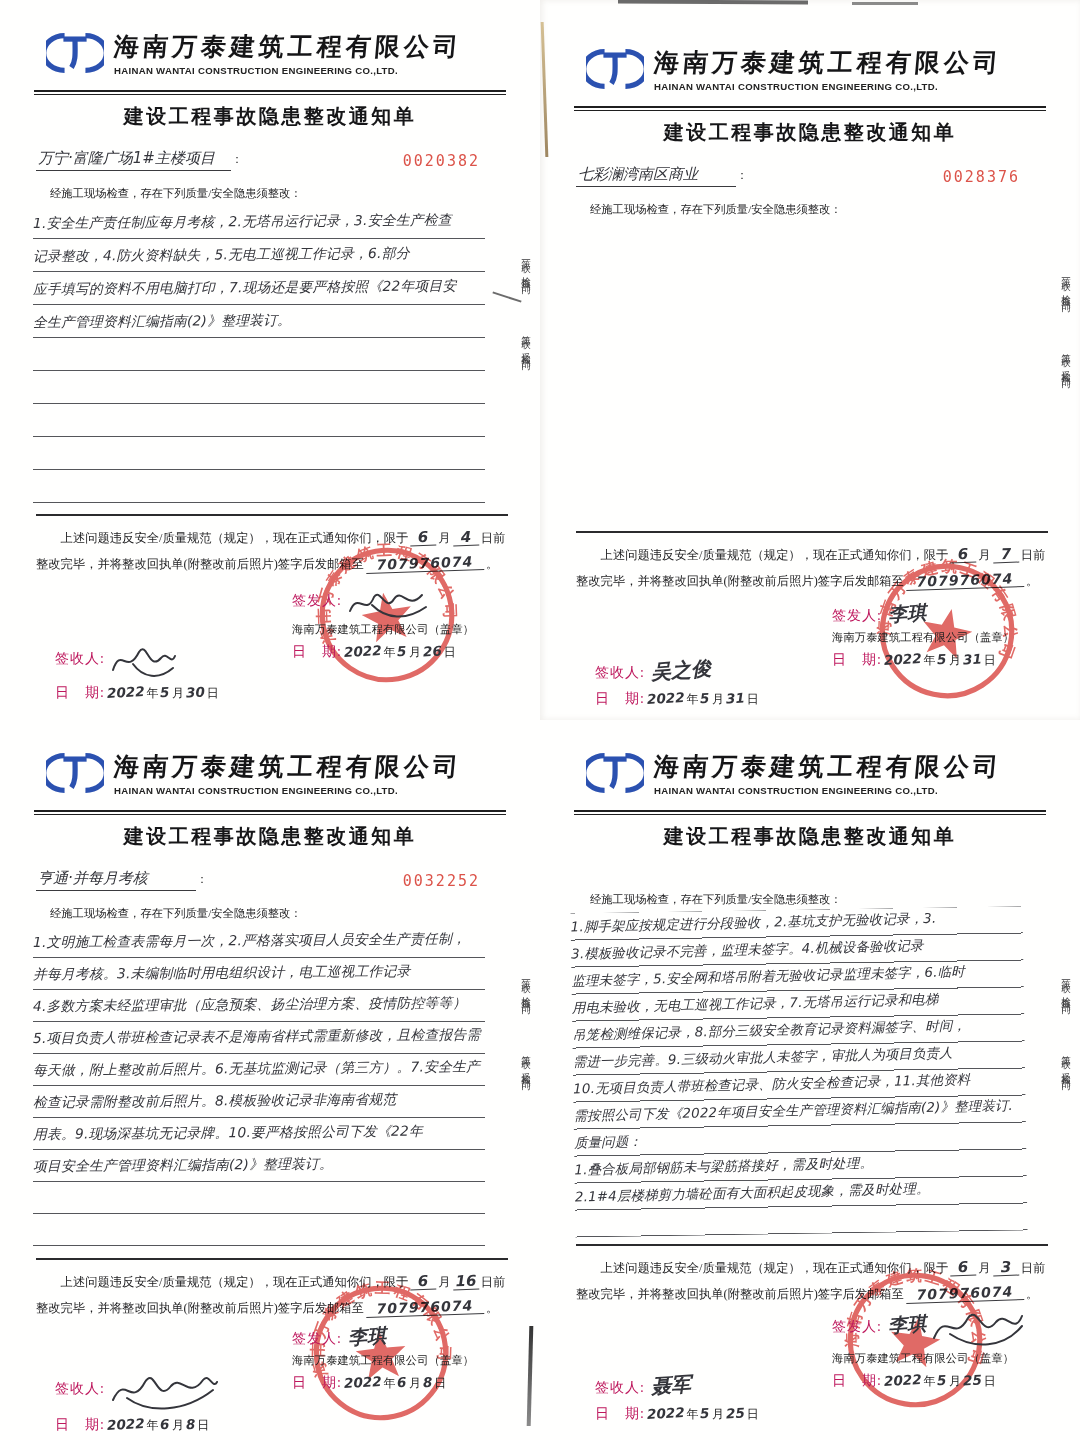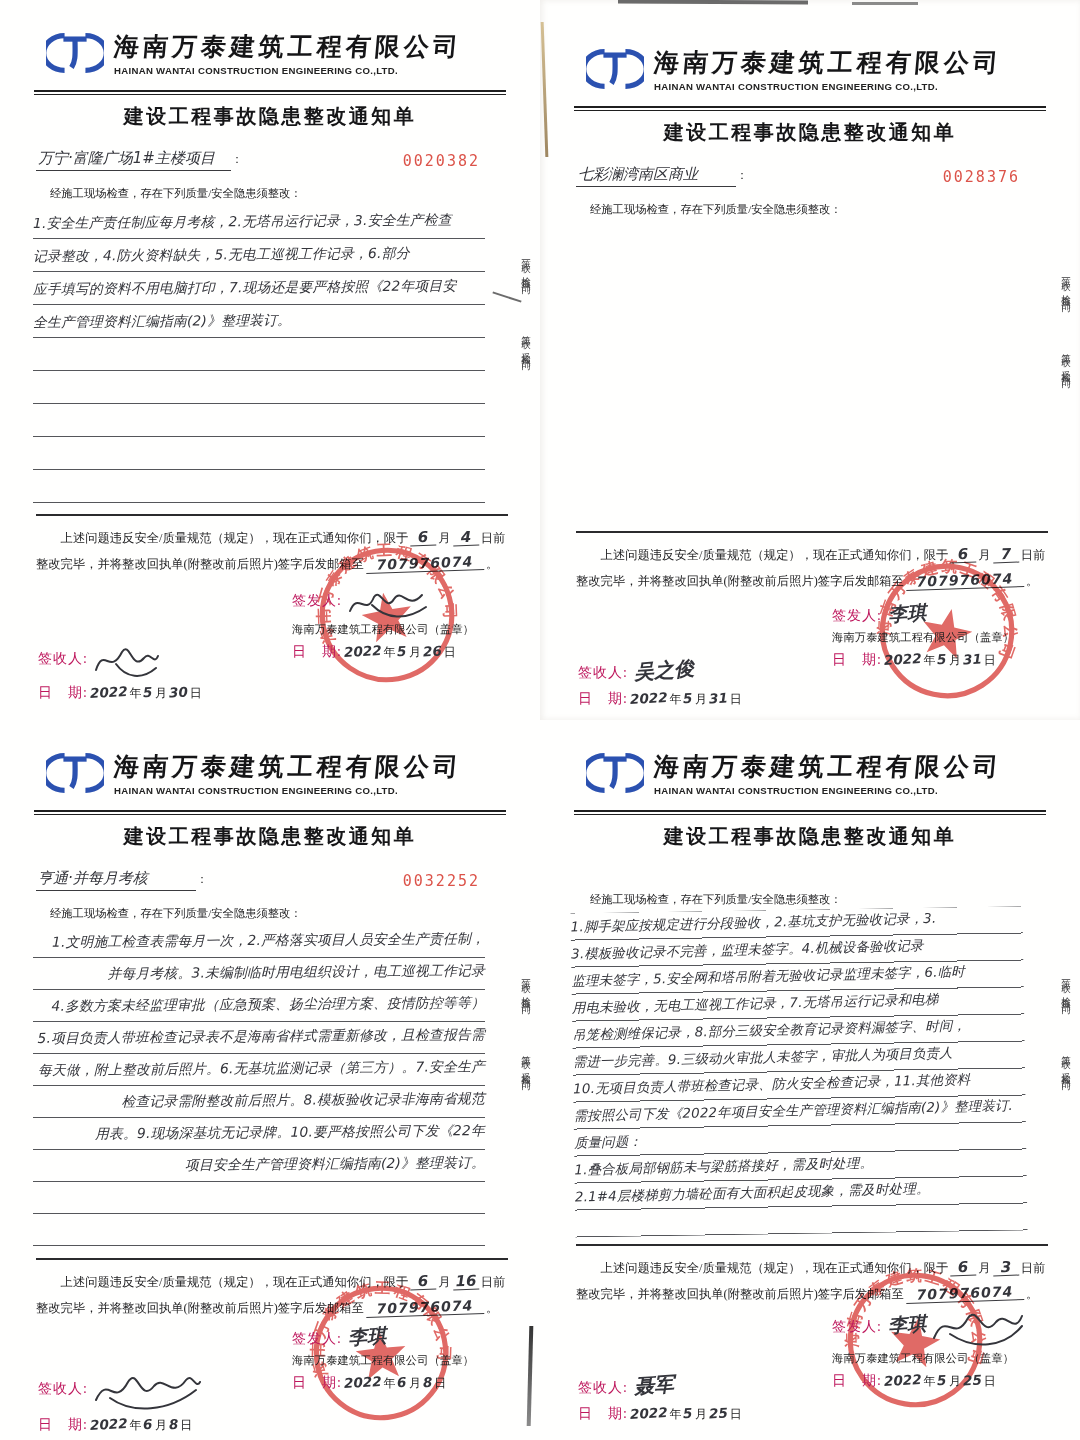--- a/index.html
+++ b/index.html
@@ -64,21 +64,21 @@
   .blank{min-width:26px;text-align:center;border-bottom:1.2px solid #3a3a3e;text-indent:0;font-size:15px;line-height:16px;font-weight:bold;margin:0 2px;transform:rotate(-2deg);}
   .blank.email{min-width:118px;font-size:14px;letter-spacing:1px;}
 
   
   .issuer{position:absolute;left:292px;width:246px;font-size:11.5px;z-index:3;}
   .lab{font-size:14px;letter-spacing:1px;color:#be185d;}
   .sig{font-size:19px;margin-left:6px;transform:rotate(-4deg);font-weight:bold;}
   .co-line{margin-top:3px;font-size:11.2px;letter-spacing:0.2px;color:#222;}
   .date-row{margin-top:6px;font-size:12px;color:#222;}
   .date-row .hand{font-size:13.5px;padding:0 2px;font-weight:bold;transform:rotate(-3deg);}
-  .receiver{position:absolute;left:38px;width:240px;font-size:12.3px;z-index:3;}
+  .receiver{position:absolute;left:55px;width:240px;font-size:12.3px;z-index:3;}
   .receiver .sig{font-size:20px;}
   .scrib{vertical-align:middle;margin-left:4px;}
   .scrib path{stroke:var(--ink);stroke-width:2;fill:none;stroke-linecap:round;}
 
   
   .seal{position:absolute;width:150px;height:150px;mix-blend-mode:multiply;opacity:.8;z-index:2;}
   .d1 .seal{top:540px;left:312px;transform:rotate(-10deg);}
   .d2 .seal{top:556px;left:332px;transform:rotate(12deg);}
   .d3 .seal{top:558px;left:306px;transform:rotate(-6deg);}
   .d4 .seal{top:545px;left:300px;transform:rotate(9deg);}
@@ -93,21 +93,21 @@
   .d2 .hdr-rule{top:106px;}
   .d2 .title{top:119px;}
   .d2 .proj-row{top:165px;}
   .d2 .intro{top:202px;}
   .d2 .lines{top:222px;height:297px;}
   .d2 .side{top:270px;}
   .d2 .notice{top:531px;}
   .d2 .issuer{top:601px;}
   .d2 .receiver{top:657px;}
 
-  .d3 .lines{--lh:32px;height:320px;text-align:right;}
+  .d3 .lines{--lh:32px;height:320px;}
   .d3 .notice{top:538px;}
   .d3 .issuer{top:604px;}
   .d3 .receiver{top:650px;}
 
   .d4 .proj-row{top:151px;}
   .d4 .intro{top:172px;}
   .d4 .lines{--lh:27px;top:190px;height:324px;transform:rotate(-0.9deg);}
   .d4 .notice{top:524px;}
   .d4 .issuer{top:588px;}
   .d4 .receiver{top:652px;}

